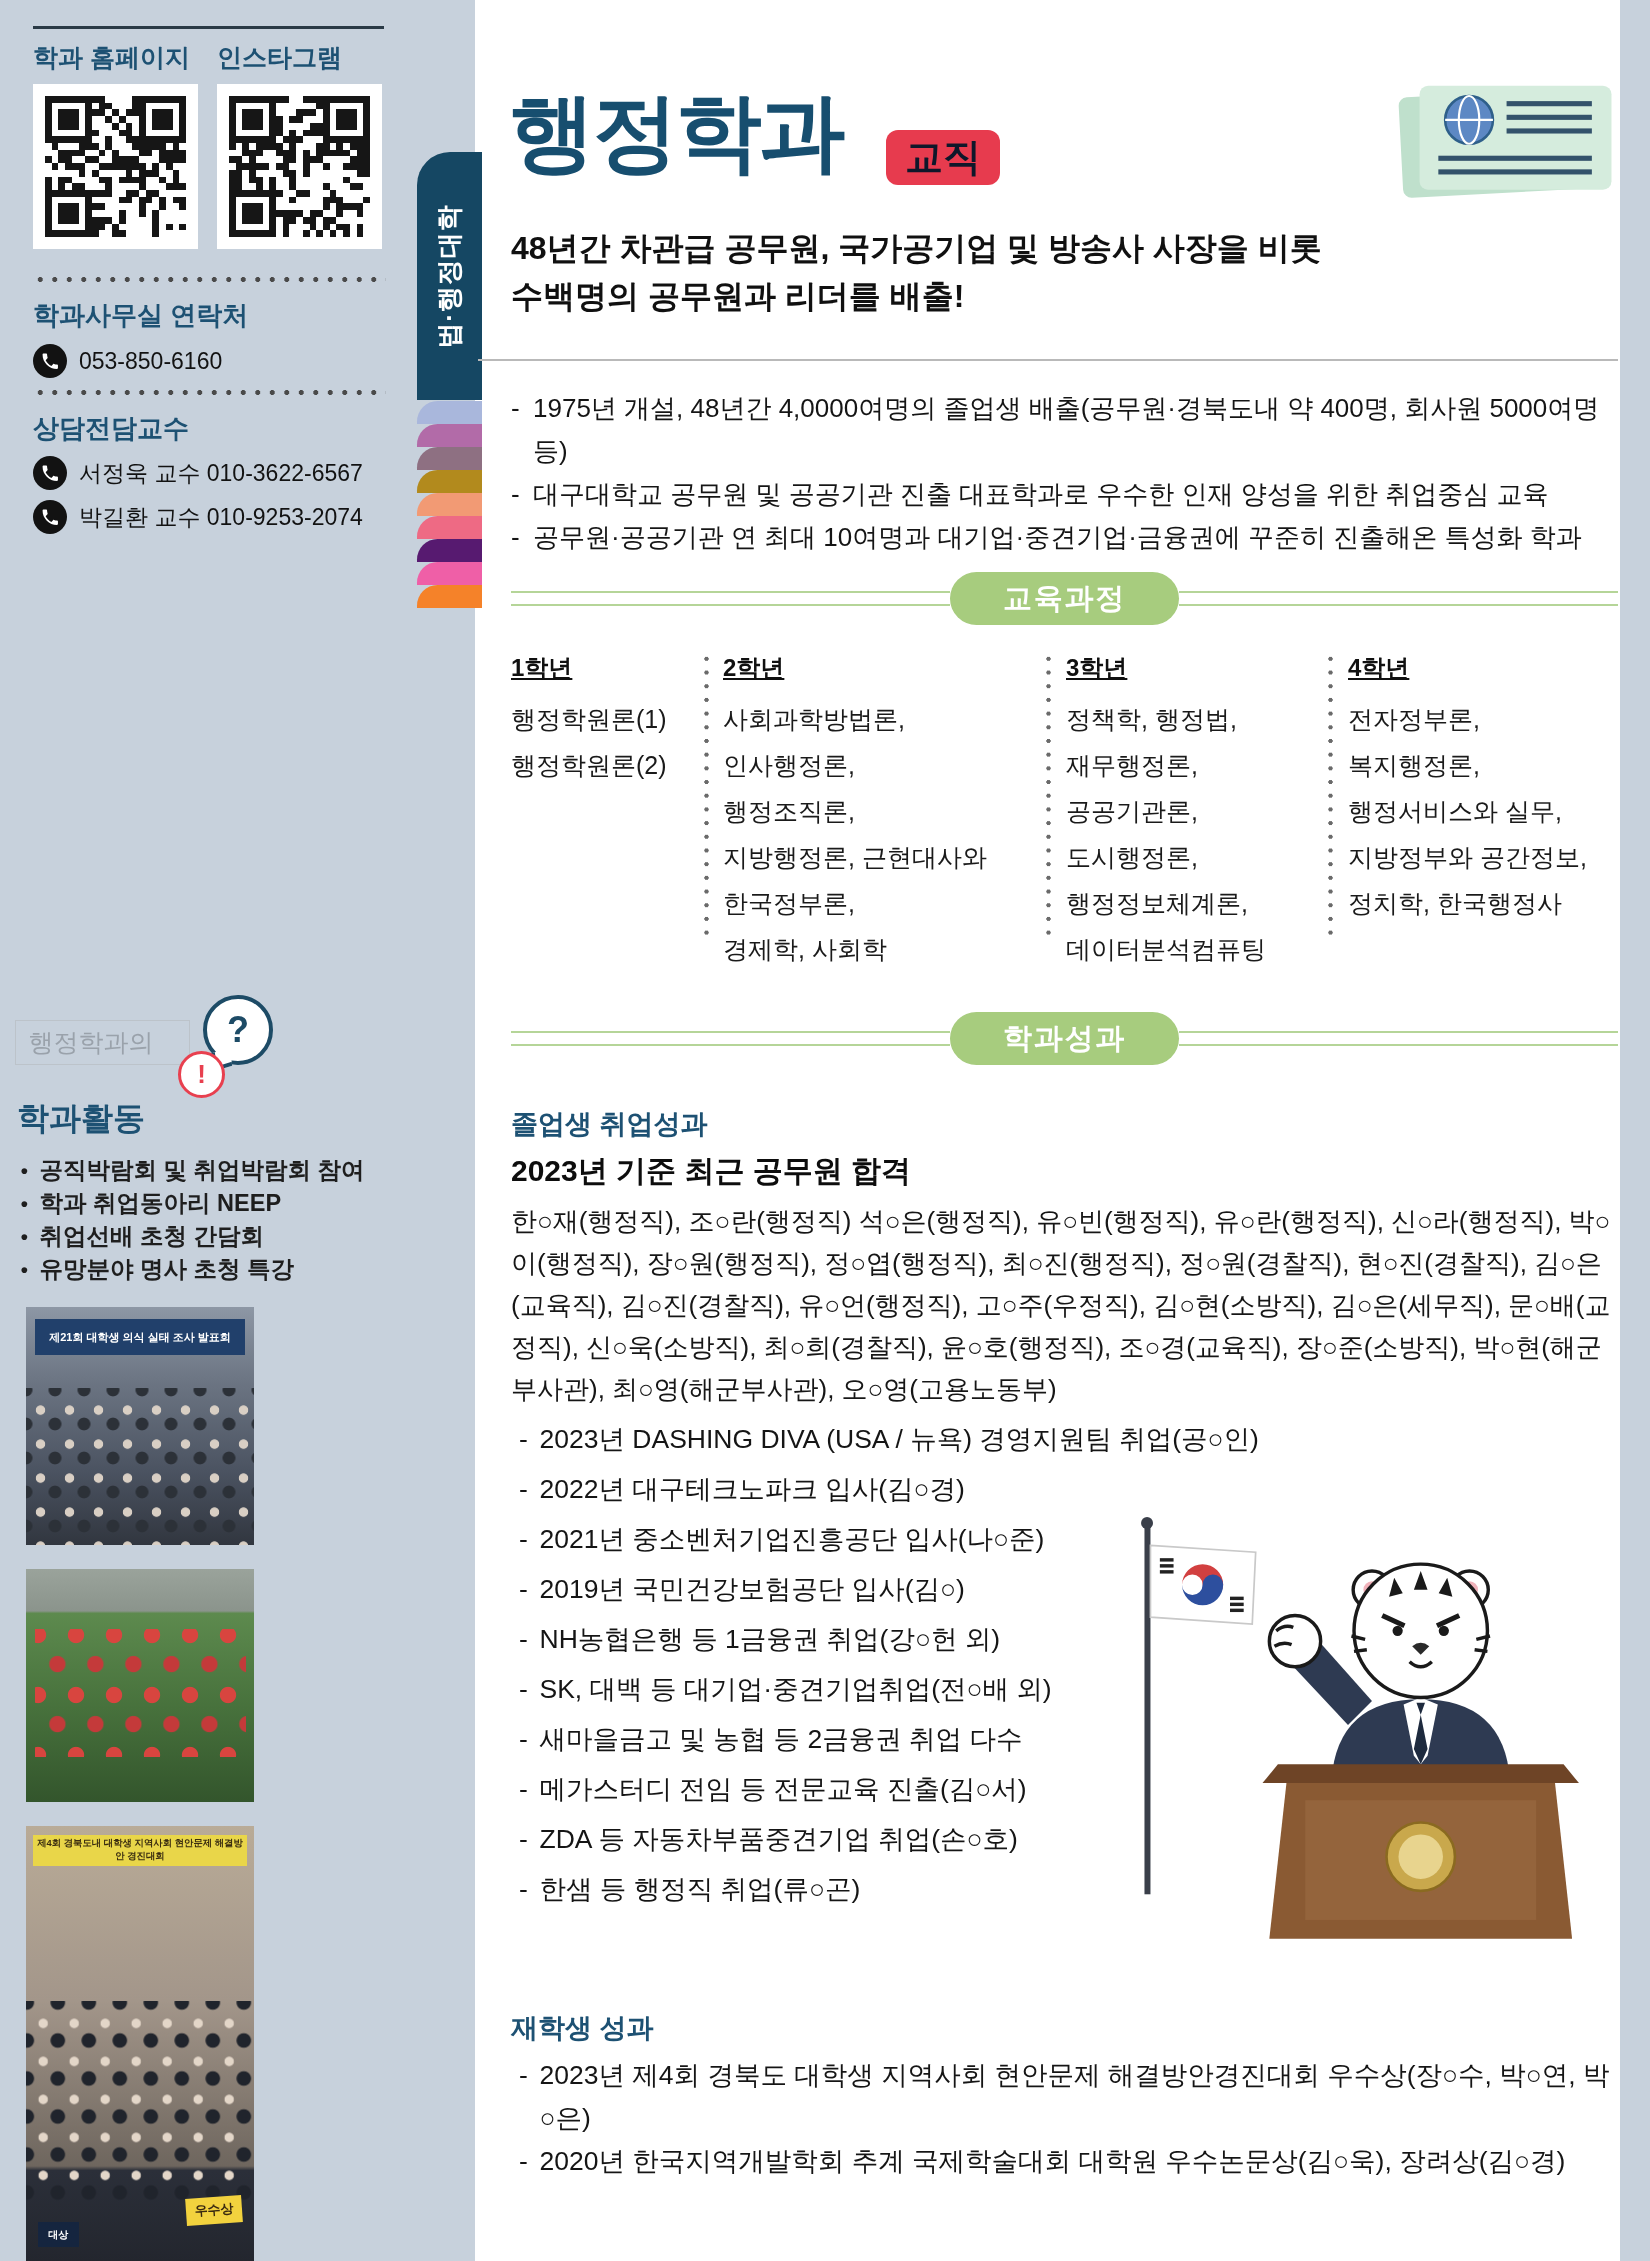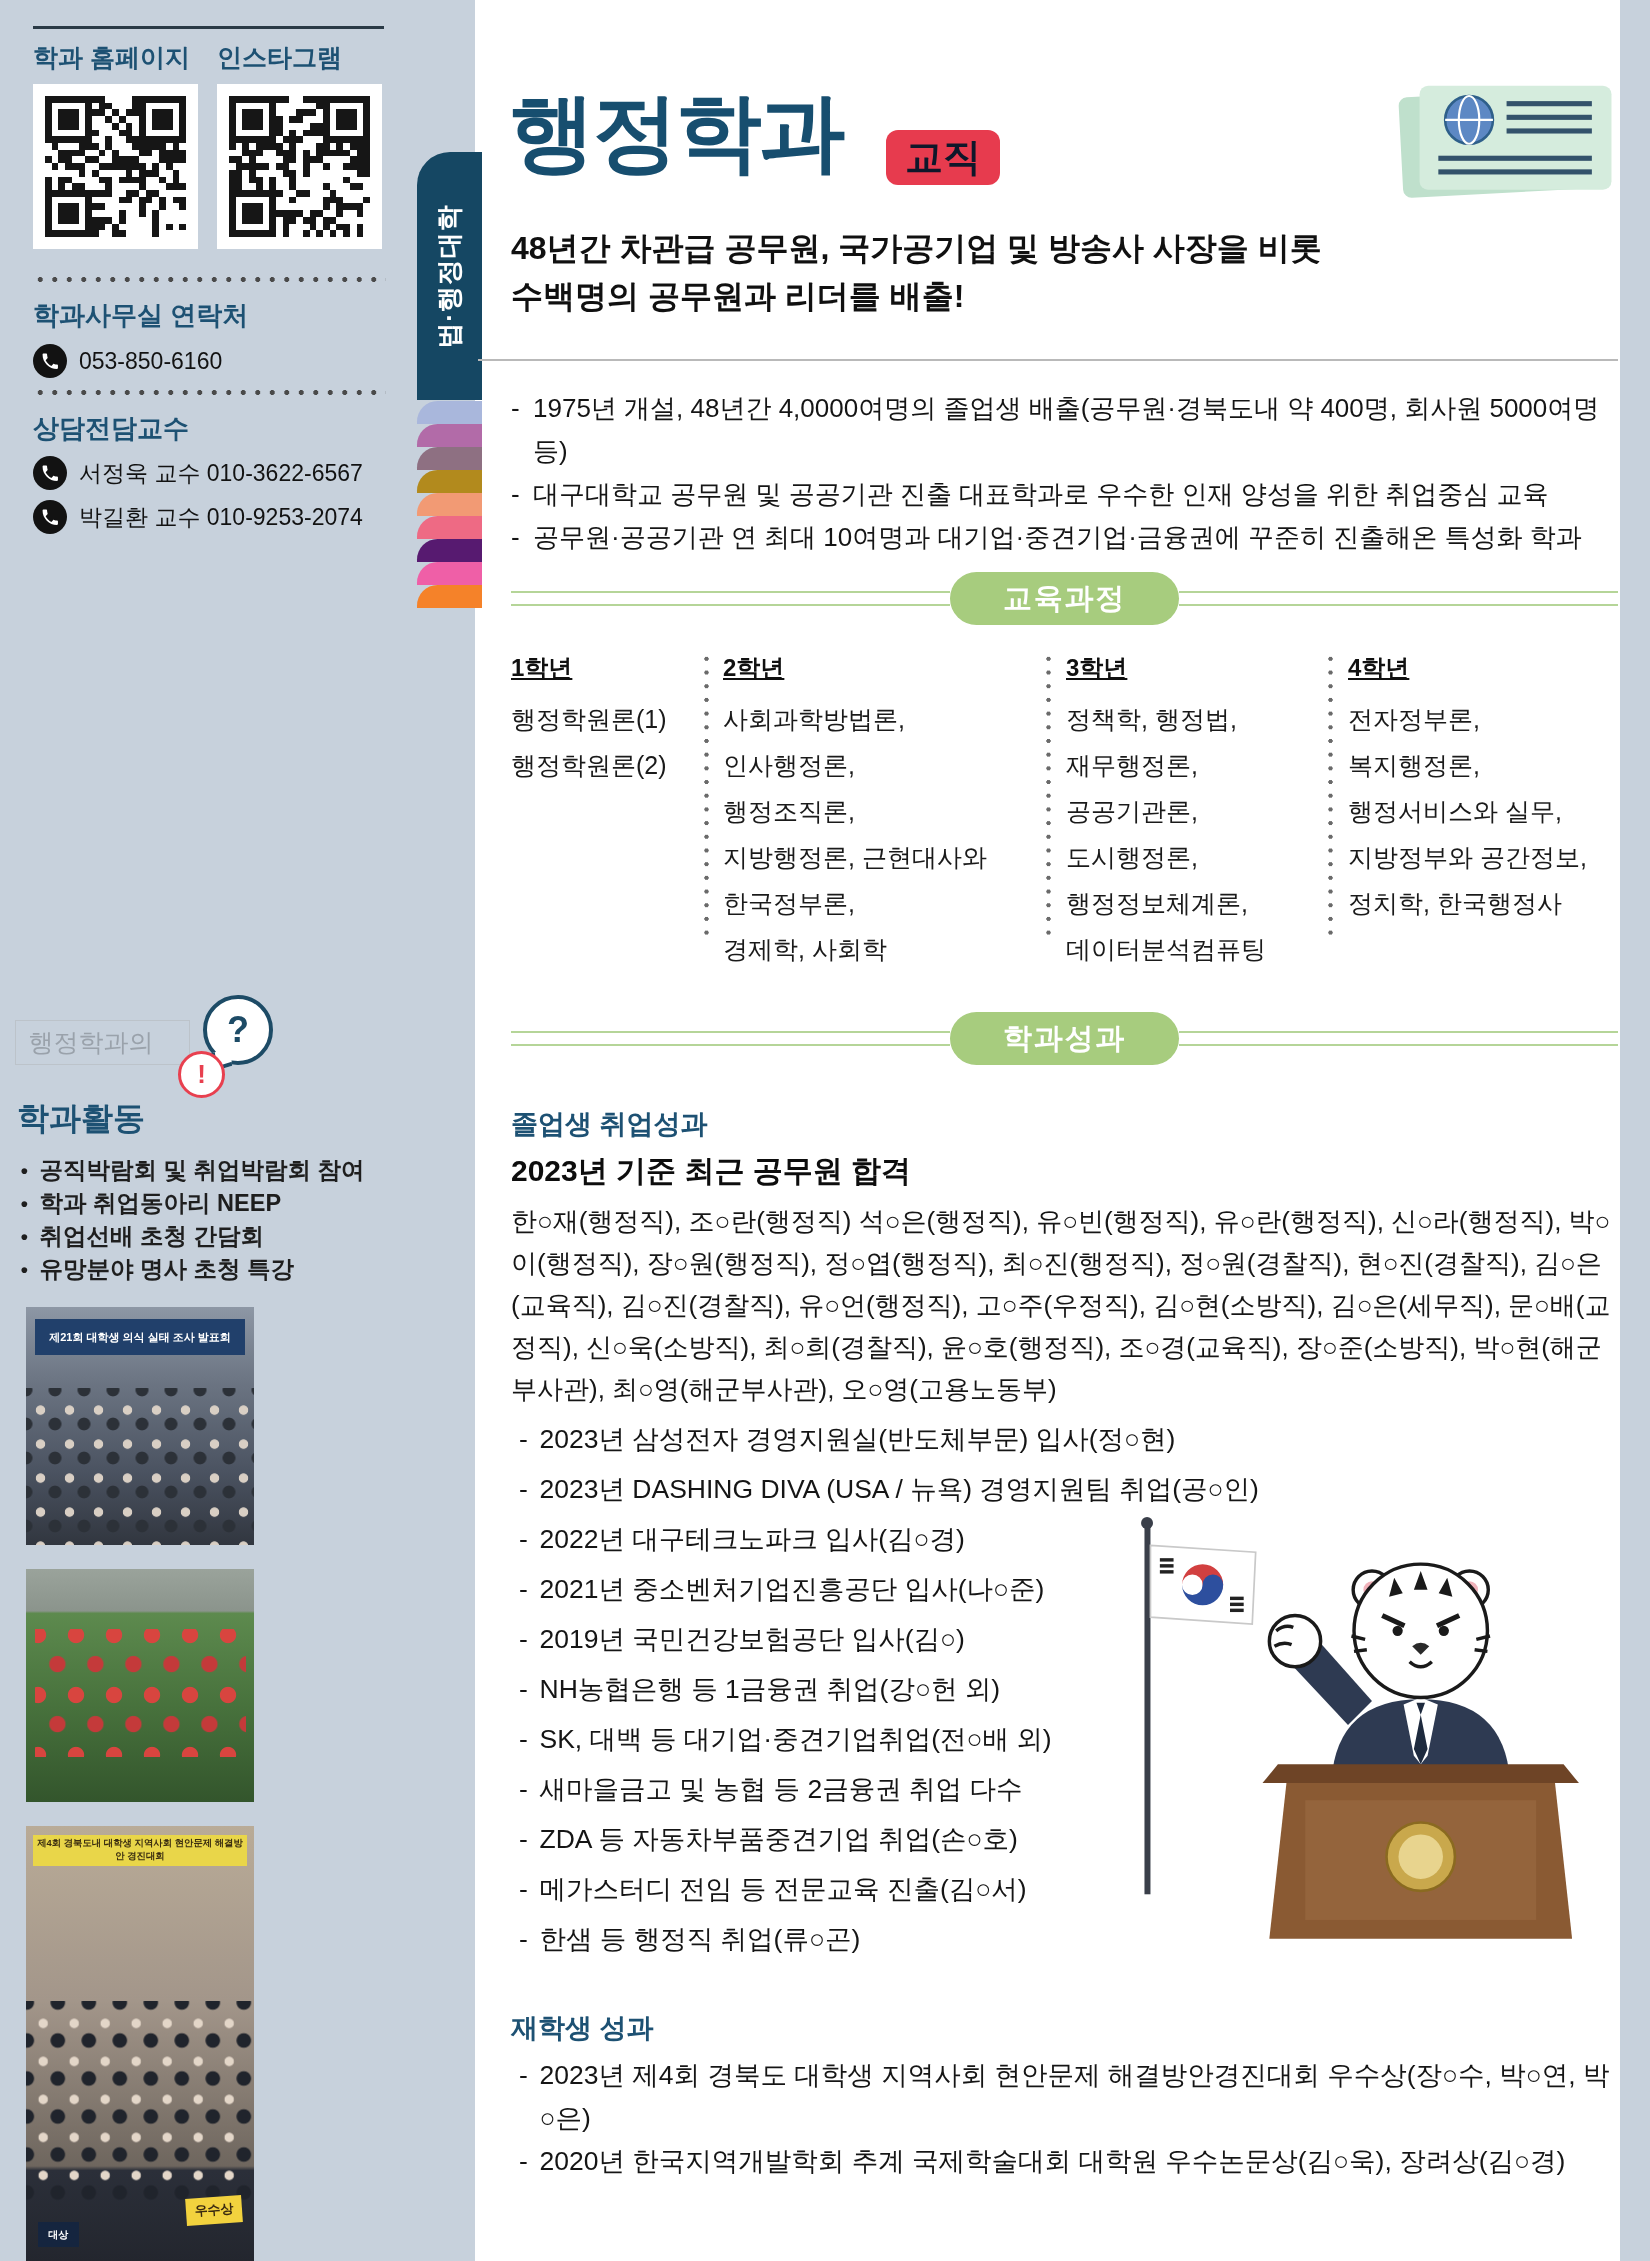--- a/index.html
+++ b/index.html
@@ -773,30 +773,29 @@
     <div class="sec-pill">학과성과</div>
     <div class="sec-line"></div>
   </div>
 
   <div class="sub-head" style="top:1106px">졸업생 취업성과</div>
   <div class="sub-head2" style="top:1151px">2023년 기준 최근 공무원 합격</div>
   <div class="names-par">한○재(행정직), 조○란(행정직) 석○은(행정직), 유○빈(행정직), 유○란(행정직), 신○라(행정직), 박○이(행정직), 장○원(행정직), 정○엽(행정직), 최○진(행정직), 정○원(경찰직), 현○진(경찰직), 김○은(교육직), 김○진(경찰직), 유○언(행정직), 고○주(우정직), 김○현(소방직), 김○은(세무직), 문○배(교정직), 신○욱(소방직), 최○희(경찰직), 윤○호(행정직), 조○경(교육직), 장○준(소방직), 박○현(해군부사관), 최○영(해군부사관), 오○영(고용노동부)</div>
 
   <div class="grad-list">
 
-  <div class="dash-item">2023년 삼성전자 경영지원실(반도체부문) 입사(정○현)</div>
       <div class="dash-item">2023년 DASHING DIVA (USA / 뉴욕) 경영지원팀 취업(공○인)</div>
       <div class="dash-item">2022년 대구테크노파크 입사(김○경)</div>
       <div class="dash-item">2021년 중소벤처기업진흥공단 입사(나○준)</div>
       <div class="dash-item">2019년 국민건강보험공단 입사(김○)</div>
       <div class="dash-item">NH농협은행 등 1금융권 취업(강○헌 외)</div>
       <div class="dash-item">SK, 대백 등 대기업·중견기업취업(전○배 외)</div>
       <div class="dash-item">새마을금고 및 농협 등 2금융권 취업 다수</div>
+      <div class="dash-item">메가스터디 전임 등 전문교육 진출(김○서)</div>
       <div class="dash-item">ZDA 등 자동차부품중견기업 취업(손○호)</div>
-      <div class="dash-item">메가스터디 전임 등 전문교육 진출(김○서)</div>
       <div class="dash-item">한샘 등 행정직 취업(류○곤)</div>
     </div>
 
   <div class="tiger-mascot">
     <svg width="520" height="445" viewBox="0 0 608 520">
 
       <g>
         <rect x="52" y="18" width="7" height="430" fill="#3a3f4a"></rect>
         <circle cx="55" cy="14" r="7" fill="#3a3f4a"></circle>
         <path d="M59 40 L182 48 L178 132 L59 124 Z" fill="#ffffff" stroke="#c9c9c9" stroke-width="2"></path>

